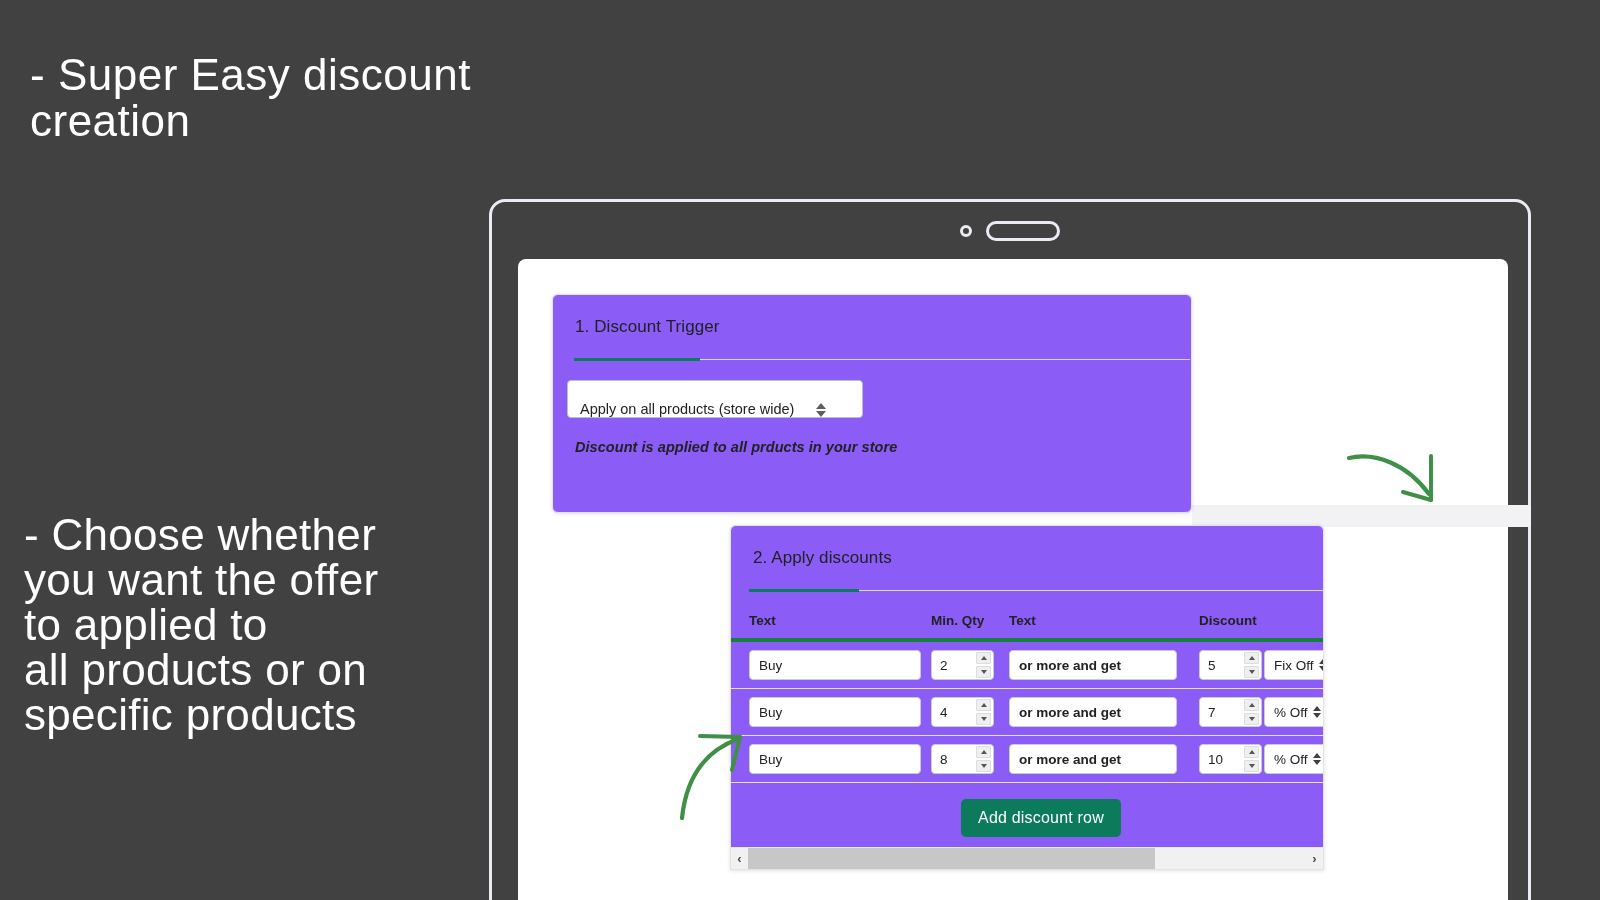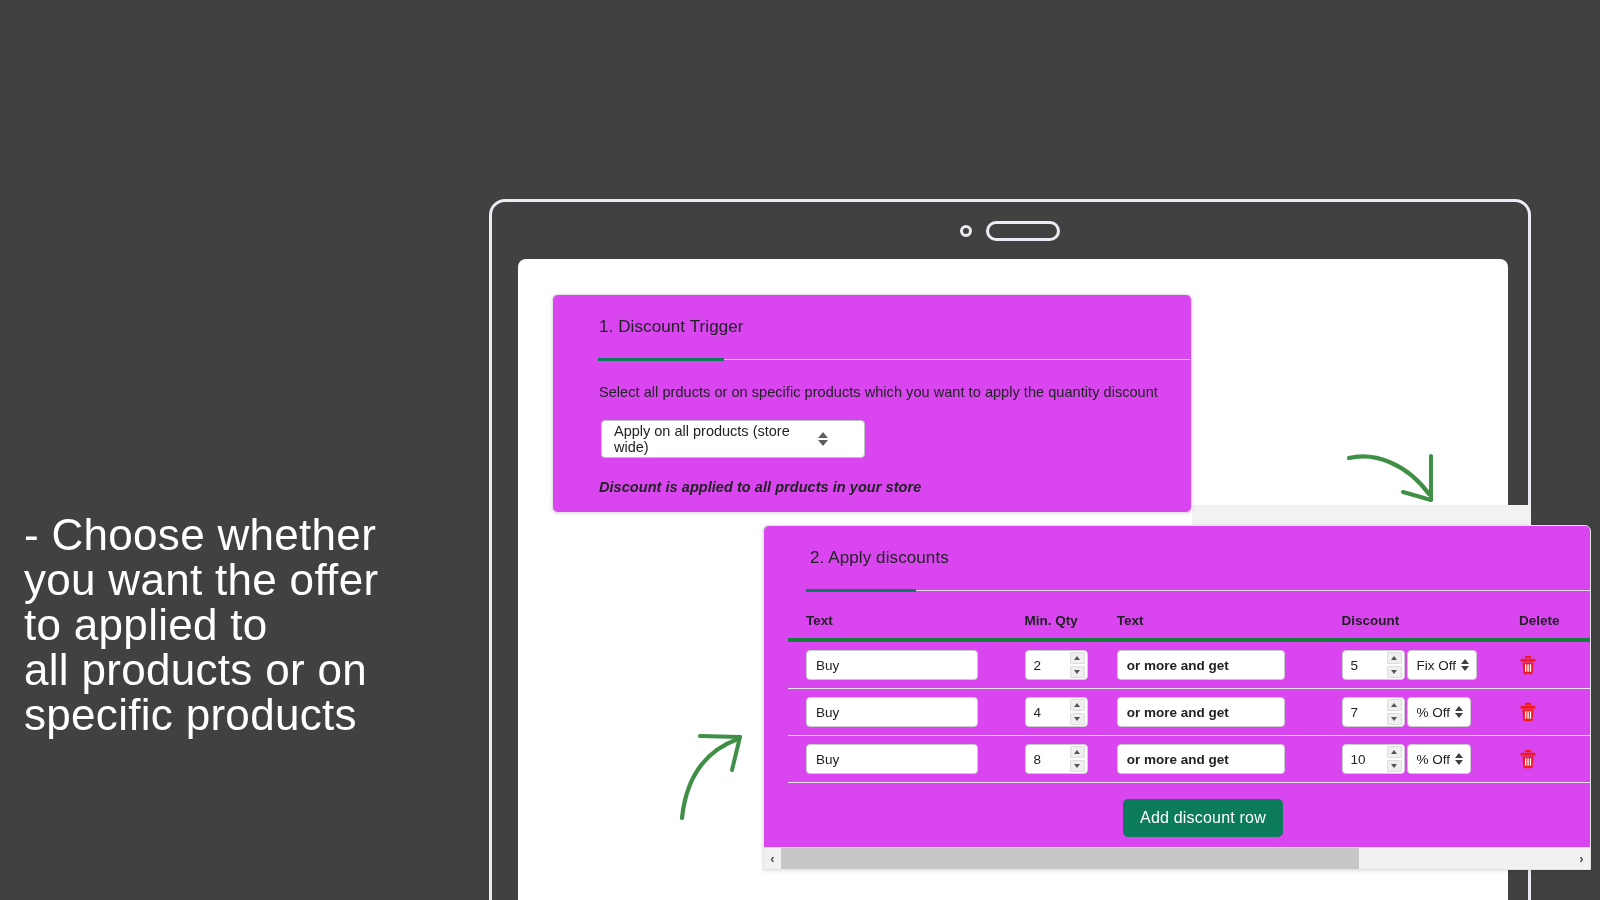--- a/index.html
+++ b/index.html
@@ -57,36 +57,35 @@
   .screen {
     position: absolute; left: 26px; top: 57px;
     width: 990px; height: 703px;
     background: #ffffff;
     border-radius: 8px 8px 0 0;
     overflow: visible;
   }
 
   
   .card {
-    background: #d946ef;
+    background: #8b5cf6;
     border: 1px solid #e3e3e6;
     border-radius: 6px;
     box-shadow: 0 1px 4px rgba(23,24,24,0.12), 0 0 1px rgba(0,0,0,0.10);
-    padding-left: 24px;
   }
   .card-1 {
     position: absolute;
     left: 552px; top: 294px;
     width: 640px; height: 219px;
     z-index: 3;
   }
   .card-2 {
     position: absolute;
-    left: 763px; top: 525px;
-    width: 828px; height: 345px;
+    left: 730px; top: 525px;
+    width: 594px; height: 345px;
     z-index: 4;
     border-radius: 6px 6px 0 0;
     overflow: hidden;
   }
 
   .card-title {
     font-size: 17px;
     color: #202223;
     padding: 22px 22px 0 22px;
     font-weight: 400;
@@ -109,26 +108,26 @@
   .card-2 .title-rule::before { width: 110px; }
 
   .card-desc {
     font-size: 14.5px;
     color: #202223;
     padding: 24px 22px 0 22px;
     letter-spacing: 0.05px;
   }
 
   .select-box {
-    margin: 20px 0 0 24px;
-    width: 264px; height: 38px;
+    margin: 20px 0 0 14px;
+    width: 296px; height: 38px;
     border: 1px solid #babfc3;
     border-radius: 4px;
     background: #fff;
-    display: flex; align-items: center;
+    display: flex; align-items: flex-end;
     padding: 0 10px 0 12px;
     font-size: 14.5px;
     color: #202223;
     position: relative;
   }
   .select-box .sel-label { flex: 1; }
   .updown {
     display: inline-flex; flex-direction: column; align-items: center;
     line-height: 0; color: #5c5f62; margin-right: 26px;
   }
@@ -269,40 +268,41 @@
     width: 339px; height: 22px;
     background: #f2f2f4;
     z-index: 2;
   }
 </style>
 </head>
 <body>
 
 <div class="stage">
 
+  <div class="promo-1">- Super Easy discount
+creation</div>
   <div class="promo-2">- Choose whether
 you want the offer
 to applied to
 all products or on
 specific products</div>
 
   <div class="device">
     <div class="device-bar">
       <div class="cam-dot"></div>
       <div class="speaker-pill"></div>
     </div>
     <div class="screen"></div>
   </div>
 
   <div class="band"></div>
 
   <div class="card card-1">
     <div class="card-title">1. Discount Trigger</div>
     <div class="title-rule"></div>
-    <div class="card-desc">Select all prducts or on specific products which you want to apply the quantity discount</div>
     <div class="select-box">
       <span class="sel-label">Apply on all products (store wide)</span>
       <span class="updown">
           <i class="u"></i>
           <i class="d"></i>
         </span>
     </div>
     <div class="card-note">Discount is applied to all prducts in your store</div>
   </div>
 

